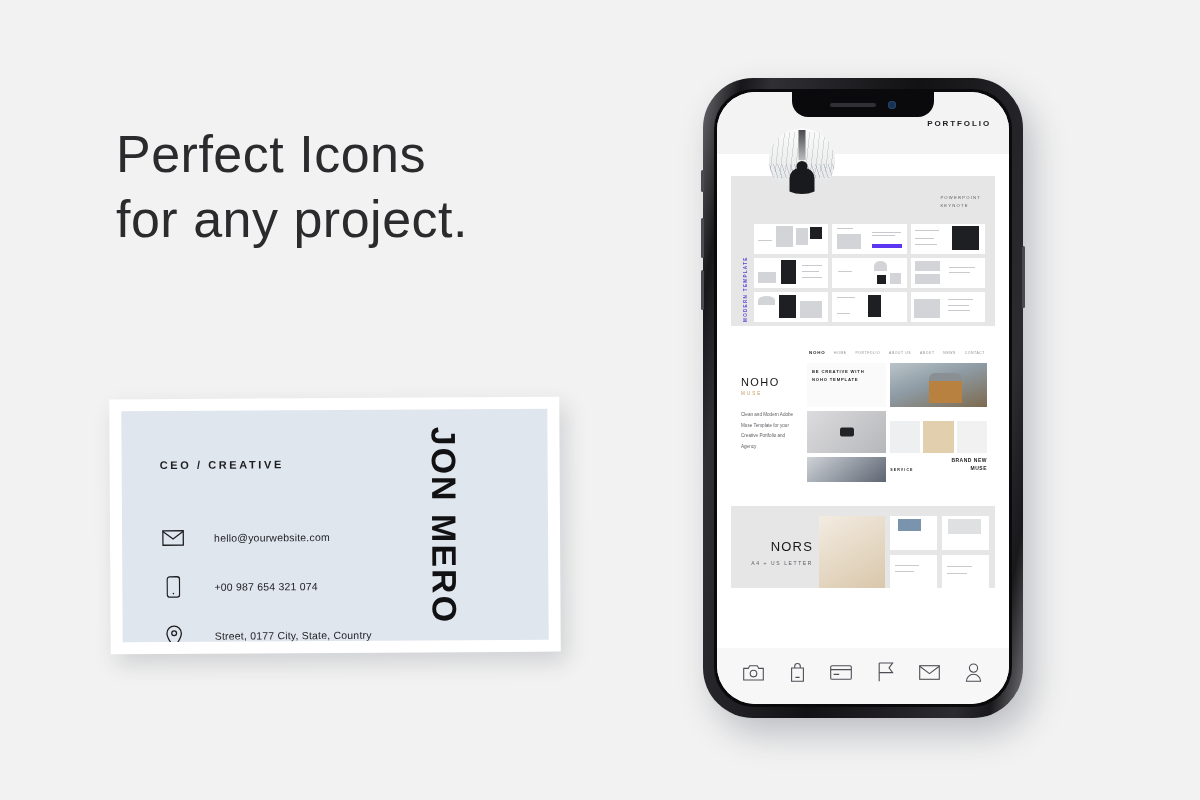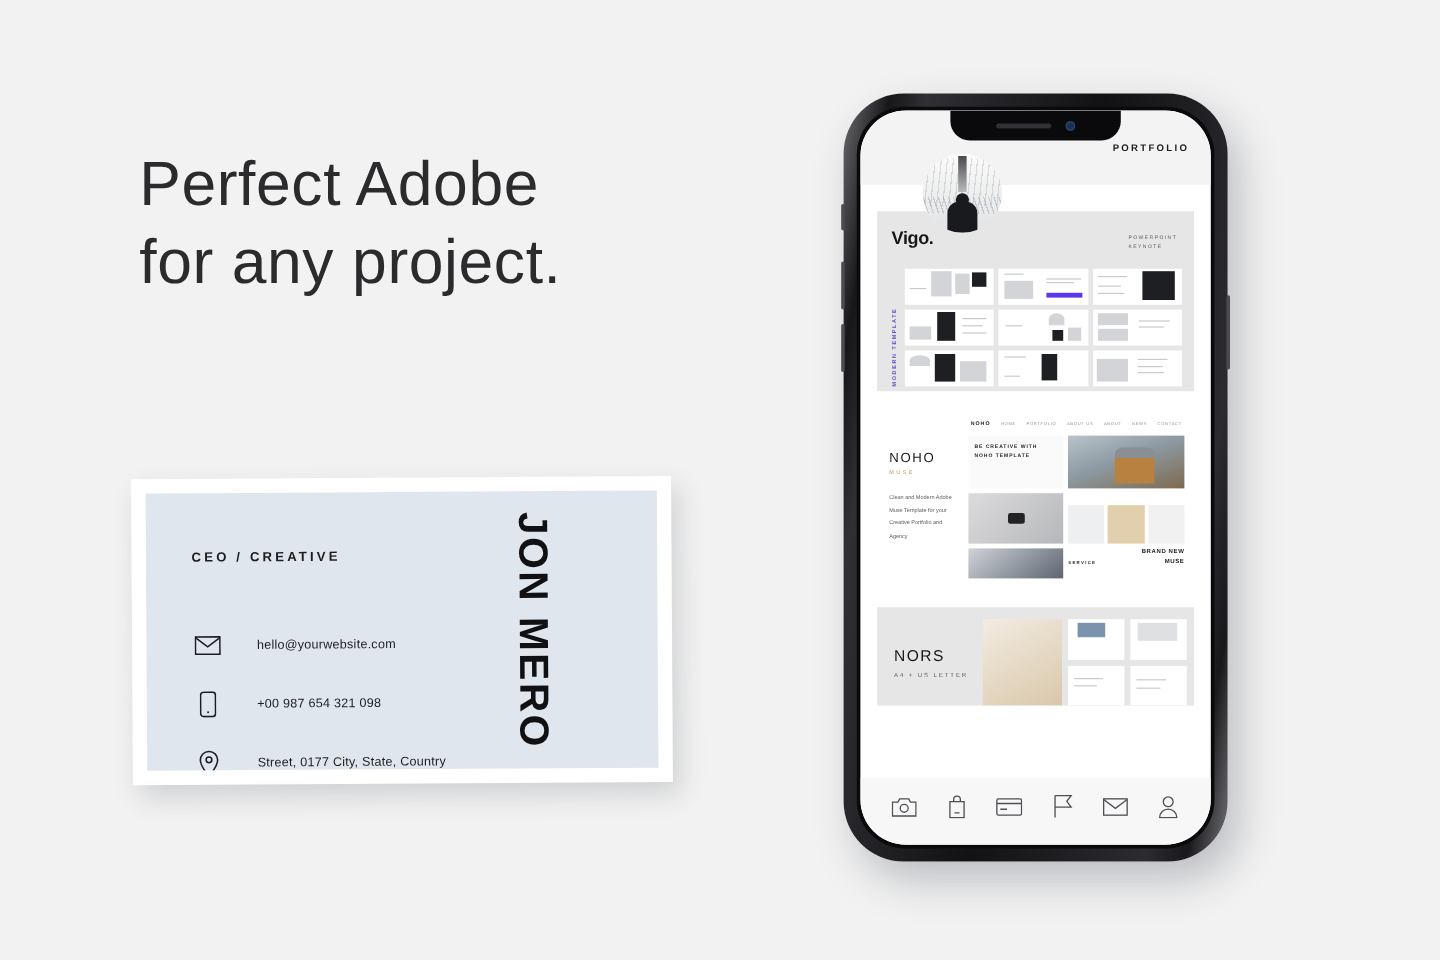--- a/index.html
+++ b/index.html
@@ -194,21 +194,21 @@
   .noho-prods div { flex: 1; }
   .noho-r3 { display: flex; gap: 4px; flex: 1; }
   .noho-hand { width: 44%; background: linear-gradient(140deg,#cfd3d8,#5d6572); }
   .noho-srv { flex: 1; display: flex; gap: 4px; }
   .noho-srvtxt { flex: 1; }
   .noho-srvtxt b { font-size: 3.6px; letter-spacing: 1.1px; color: #1d1d20; }
   .noho-big { width: 42%; text-align: right; font-size: 5px; line-height: 1.55; letter-spacing: .5px; color: #1d1d20; font-weight: 700; }
 
   
   .proj-nors { height: 82px; background: #e6e6e7; display: flex; align-items: flex-end; }
-  .nors-left { width: 88px; flex: none; padding: 0 6px 22px 14px; }
+  .nors-left { width: 88px; flex: none; padding: 0 6px 22px 14px; text-align: right; }
   .nors-brand { font-size: 13px; letter-spacing: 1.2px; color: #17171a; }
   .nors-sub { margin-top: 6px; font-size: 5px; letter-spacing: 1.6px; color: #5d5d63; }
   .nors-right { flex: 1; display: flex; gap: 5px; align-items: flex-end; height: 72px; padding-right: 6px; }
   .nors-sheet { background: #fff; height: 100%; position: relative; overflow: hidden; padding: 4px; }
   .nors-rope { flex: 1.25; background: linear-gradient(150deg,#f3ece2,#d9c7aa); }
   .nors-rope:after { content:""; position:absolute; inset:6px 4px 14px;
                      background: repeating-linear-gradient(115deg,#cbb characterized 0 0, #c8b header 0 0); }
   .nors-col { flex: 1; display: flex; flex-direction: column; gap: 5px; height: 100%; }
 
   
@@ -219,21 +219,21 @@
     padding: 0 14px 8px;
   }
   .tab-ico { width: 26px; height: 26px; display: flex; align-items: center; justify-content: center; }
   .tab-ico svg { display: block; }
 </style>
 </head>
 <body>
 
 <div class="stage">
 
-  <div class="headline">Perfect Adobe
+  <div class="headline">Perfect Icons
 for any project.</div>
 
   <div class="card-wrap">
     <div class="card-inner">
 
       <div class="card-role">CEO / CREATIVE</div>
 
       <div class="contact-list">
 
         <div class="contact-row">
@@ -246,21 +246,21 @@
           <span class="contact-txt">hello@yourwebsite.com</span>
         </div>
 
         <div class="contact-row">
           <span class="contact-ico">
             <svg width="14" height="22" viewBox="0 0 14 22" fill="none" stroke="#1d1d20" stroke-width="1.3">
               <rect x="0.8" y="0.8" width="12.4" height="20.4" rx="2.6"></rect>
               <circle cx="7" cy="17.6" r="0.8" fill="#1d1d20" stroke="none"></circle>
             </svg>
           </span>
-          <span class="contact-txt">+00 987 654 321 098</span>
+          <span class="contact-txt">+00 987 654 321 074</span>
         </div>
 
         <div class="contact-row">
           <span class="contact-ico">
             <svg width="17" height="23" viewBox="0 0 17 23" fill="none" stroke="#1d1d20" stroke-width="1.3">
               <path d="M8.5 22 C8.5 22 15.7 13.2 15.7 8.4 A7.2 7.2 0 1 0 1.3 8.4 C1.3 13.2 8.5 22 8.5 22 Z"></path>
               <circle cx="8.5" cy="8.2" r="2.4"></circle>
             </svg>
           </span>
           <span class="contact-txt">Street, 0177 City, State, Country</span>
@@ -295,21 +295,20 @@
           <span class="av-fan"></span>
           <span class="av-col"></span>
           <span class="av-rail"></span>
           <span class="av-head"></span>
           <span class="av-person"></span>
         </div>
 
         <div class="sc-body">
 
           <div class="proj proj-vigo">
-            <div class="vigo-title">Vigo.</div>
             <div class="vigo-meta">
               <span>POWERPOINT</span>
               <span>KEYNOTE</span>
             </div>
             <div class="vigo-stage">
               <div class="vigo-vert">MODERN TEMPLATE</div>
               <div class="thumb-grid">
                 <div class="thumb">
                   <span class="tb" style="left:30%;top:8%;width:22%;height:70%;"></span>
                   <span class="tb" style="left:56%;top:14%;width:16%;height:56%;"></span>

